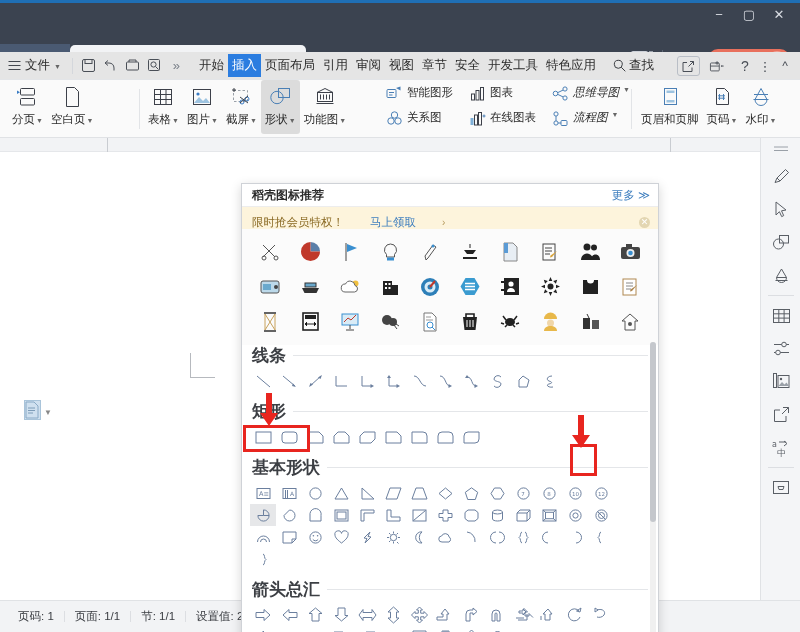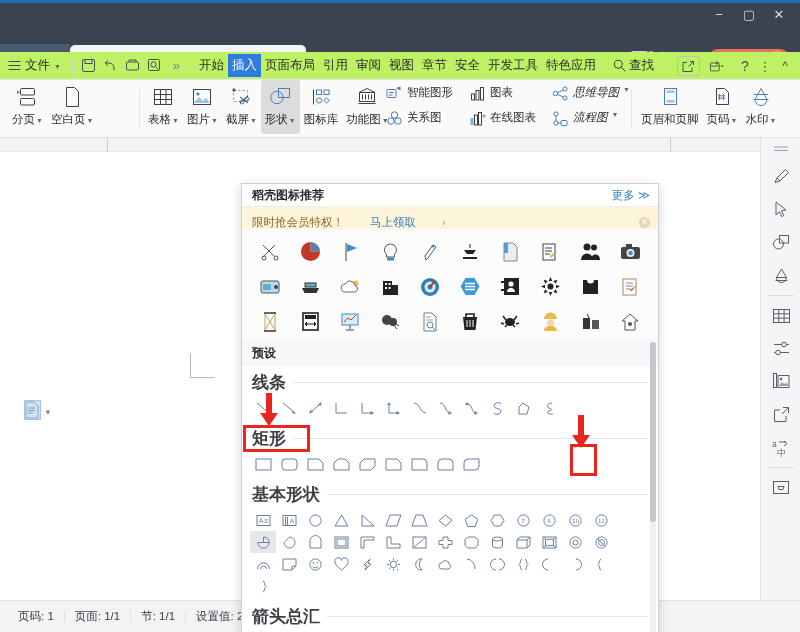--- a/index.html
+++ b/index.html
@@ -59,21 +59,21 @@
   .login {
     position:absolute; right:10px; top:27px; height:20px; padding:0 5px 0 10px;
     background:#e8705d; color:#fff; font-size:11.5px; border-radius:11px;
     display:flex; align-items:center; gap:5px;
   }
   .login-av { width:16px;height:16px;border-radius:50%;background:#f0a295;
     display:flex;align-items:center;justify-content:center;font-size:10px;color:#c35a48;}
   
   .menubar {
     position:absolute; left:0; top:52px; width:800px; height:28px;
-    background:#bef264; display:flex; align-items:center;
+    background:#e5e5e5; display:flex; align-items:center;
     border-bottom:1px solid #e3e5e8;
   }
   .mb-file { display:flex;align-items:center;gap:4px; padding:0 7px 0 8px; font-size:12.5px; color:#2b2b2b;}
   .mb-sep { width:1px; height:16px; background:#d4d7dc; margin:0 4px; }
   .mb-qa { display:flex; align-items:center; gap:5px; padding:0 3px; color:#4a4f57; }
   .qicon { width:17px;height:17px; display:flex;align-items:center;justify-content:center; }
   .mb-tabs { display:flex; align-items:center; margin-left:7px; }
   .mtab { padding:3px 4px; font-size:12.5px; color:#2b2b2b; white-space:nowrap; }
   .mtab.active { background:#2b7de0; color:#fff; }
   .mb-find { display:flex;align-items:center;gap:3px; margin-left:13px; font-size:12.5px; color:#2b2b2b;}
@@ -373,34 +373,20 @@
           </svg>
       </span>
       <span class="lb">
           <span>形状</span>
           <span class="caret">▼</span>
         </span>
     </div>
     <div class="ritem">
       <span class="ic">
         <svg width="24" height="24" viewBox="0 0 24 24">
-            <path d="M4.5 4.5v15" stroke="#3c4049"></path>
-            <rect x="7.5" y="5" width="5" height="4.5" fill="none" stroke="#4a7fb5"></rect>
-            <rect x="15" y="5" width="5" height="4.5" fill="none" stroke="#4a7fb5"></rect>
-            <circle cx="10" cy="15.5" r="2.6" fill="none" stroke="#4a7fb5"></circle>
-            <path d="M17.5 12.8l2.8 2.7-2.8 2.7-2.8-2.7z" fill="none" stroke="#4a7fb5"></path>
-          </svg>
-      </span>
-      <span class="lb">
-          <span>图标库</span>
-        </span>
-    </div>
-    <div class="ritem">
-      <span class="ic">
-        <svg width="24" height="24" viewBox="0 0 24 24">
             <path d="M4 7.5l8-4 8 4z" fill="none" stroke="#3c4049"></path>
             <rect x="4.5" y="7.5" width="15" height="9" fill="none" stroke="#3c4049"></rect>
             <path d="M7.5 9.5v5M10.5 9.5v5M13.5 9.5v5M16.5 9.5v5" stroke="#3c4049"></path>
             <path d="M3.5 18.5h17" stroke="#3c4049"></path>
           </svg>
       </span>
       <span class="lb">
           <span>功能图</span>
           <span class="caret">▼</span>
         </span>
@@ -846,21 +832,20 @@
           <svg width="18" height="18" viewBox="0 0 18 18">
             <path d="M9 1l8 7h-3v9H4V8H1z" fill="none" stroke="#555"></path>
             <circle cx="9" cy="11" r="2" fill="#555"></circle>
           </svg>
         </div>
     </div>
   </div>
 
   <div class="pn-body">
 
-    <div class="pn-sub">预设</div>
 
     <div class="pn-cat">
       <span class="t">线条</span>
       <span class="ln"></span>
     </div>
     <div class="pn-grid">
       <div class="sh">
           <svg width="17" height="15" viewBox="0 0 17 15">
             <path d="M2 2l13 11" stroke="#6b7f9e" fill="none"></path>
           </svg>

